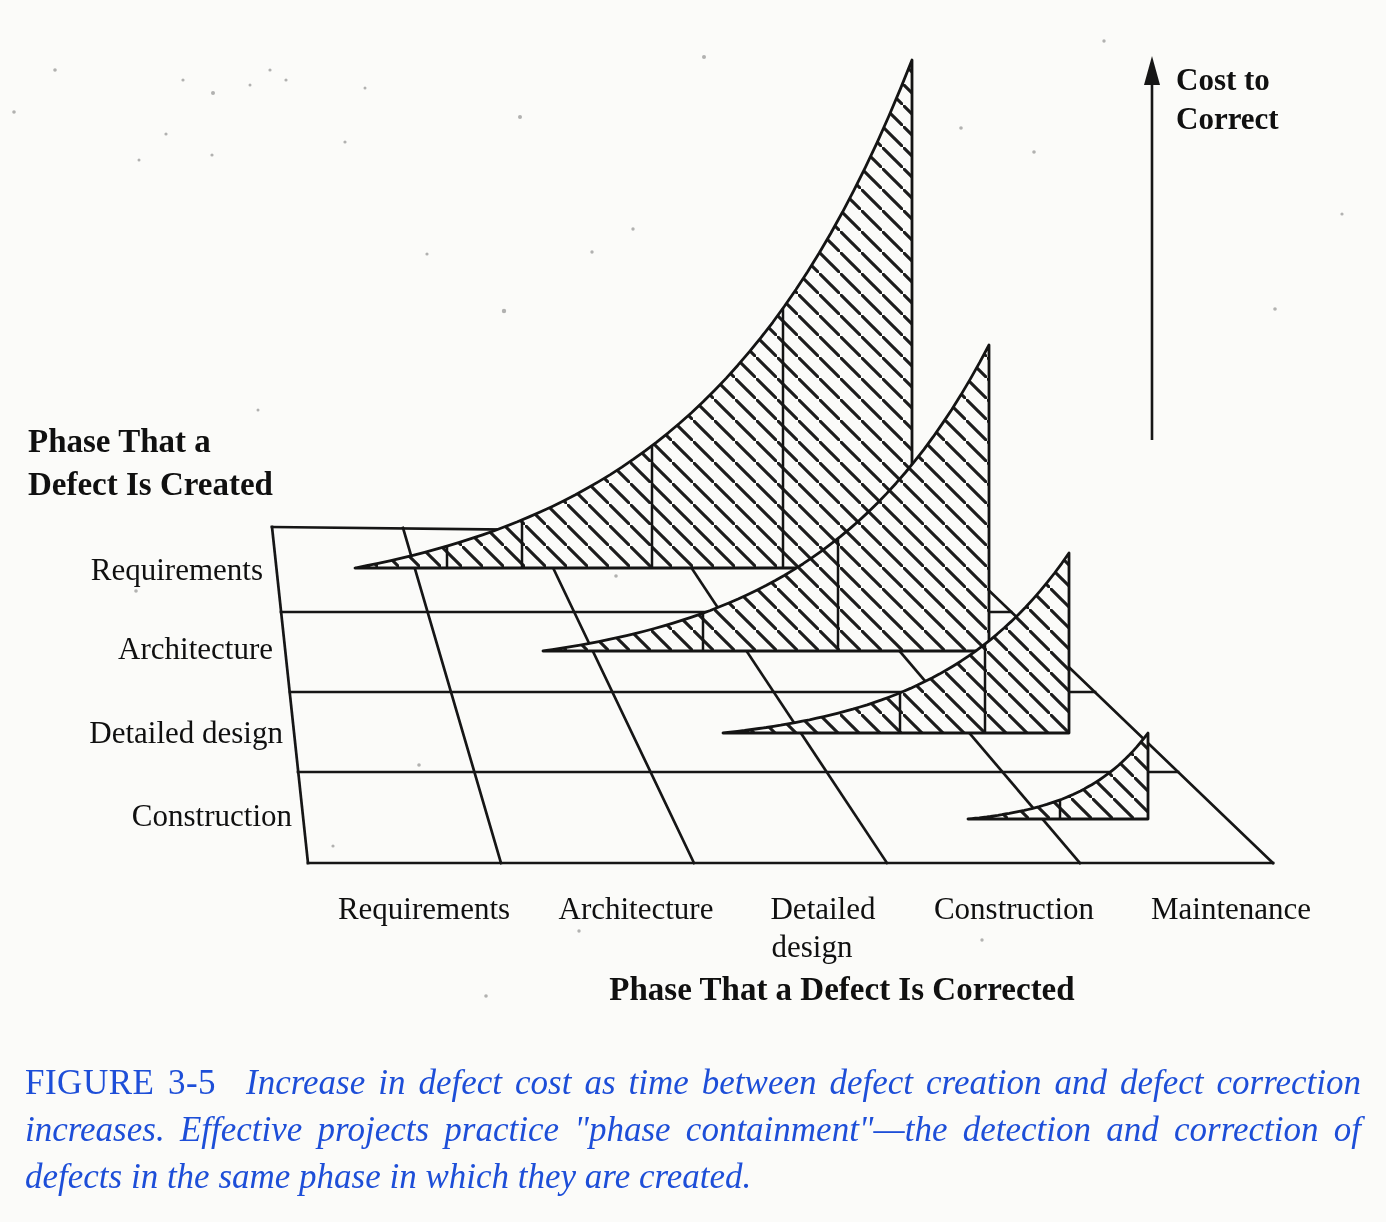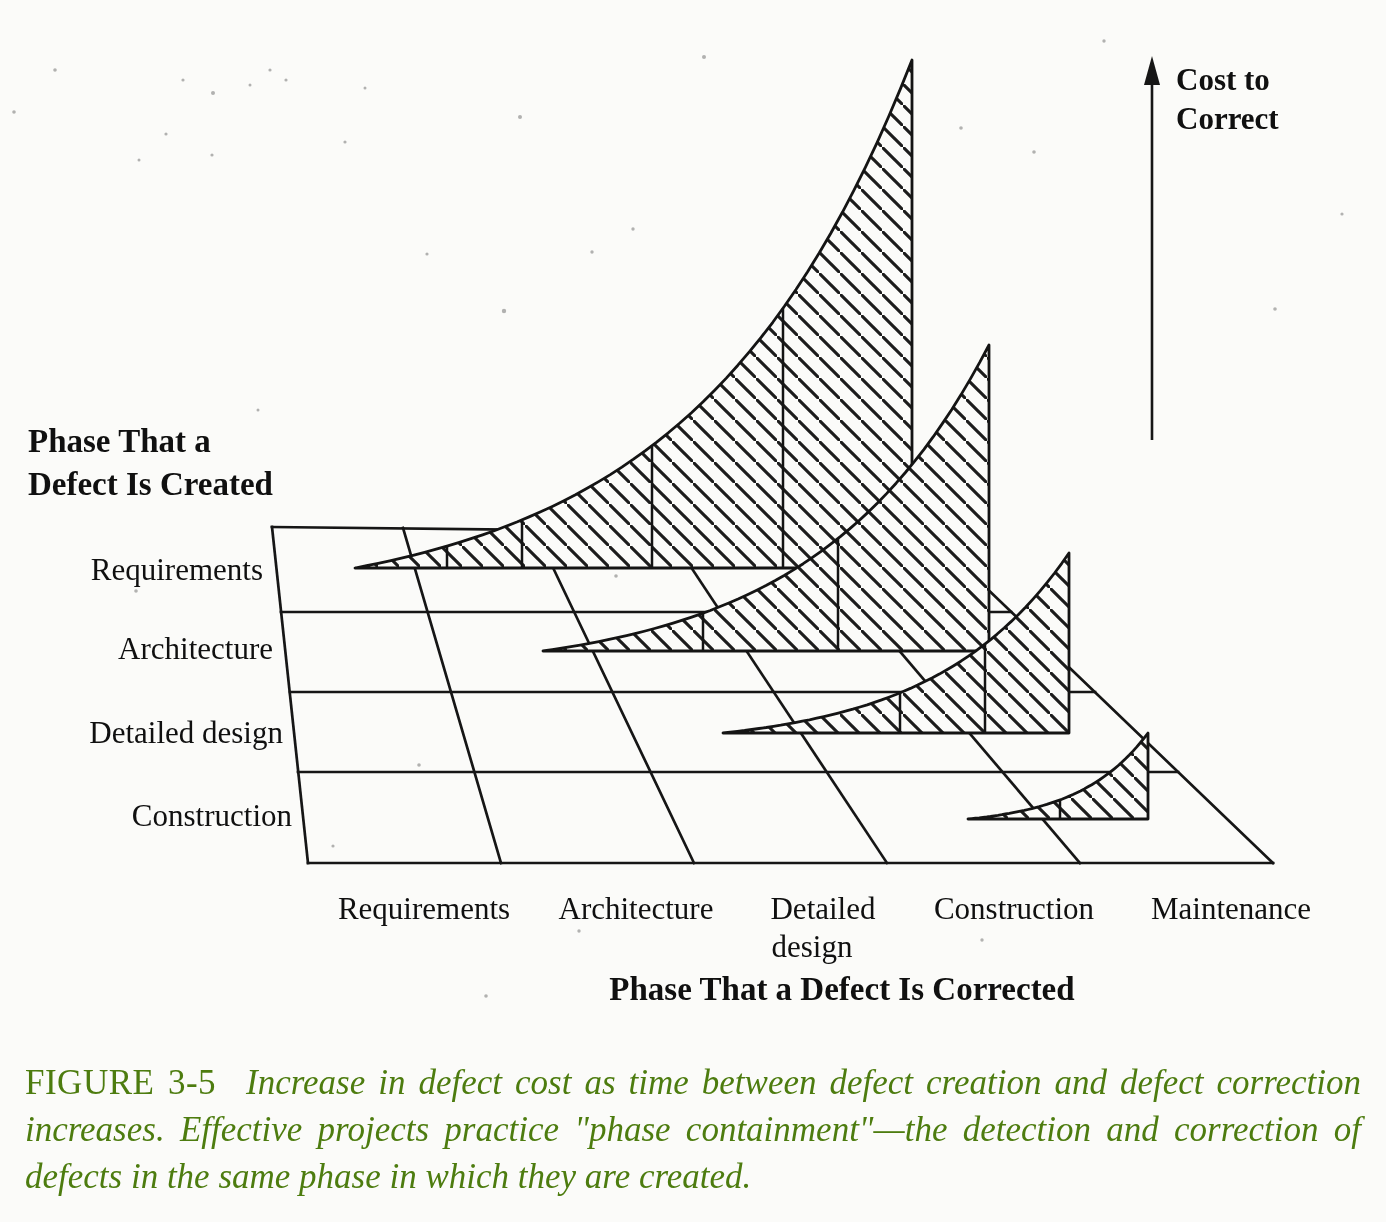--- a/index.html
+++ b/index.html
@@ -18,21 +18,21 @@
   .b  { font-weight:bold; }
   .s31 { font-size:31px; }
   .s33 { font-size:33px; }
   .mid { text-anchor:middle; }
   .end { text-anchor:end; }
   .caption {
     position:absolute;
     left:25px; top:1059px; width:1336px;
     font-size:35px; line-height:47px;
     text-align:justify;
-    color:#4d7c0f;
+    color:#1d4ed8;
   }
   .cap-label {
     font-style:normal;
     letter-spacing:0.5px;
     margin-right:30px;
   }
   .cap-text { font-style:italic; }
 </style>
 </head>
 <body>

